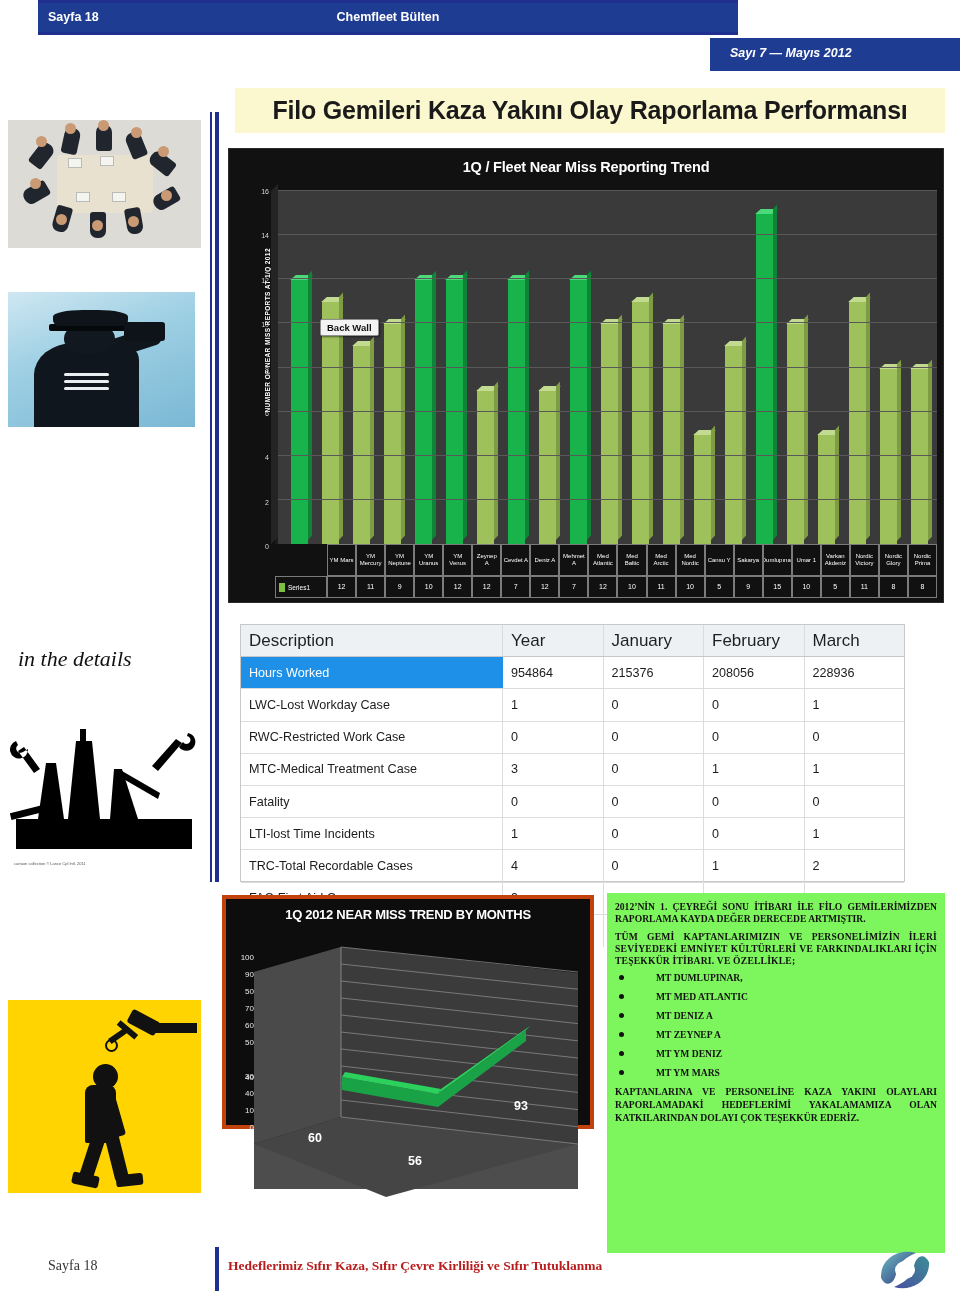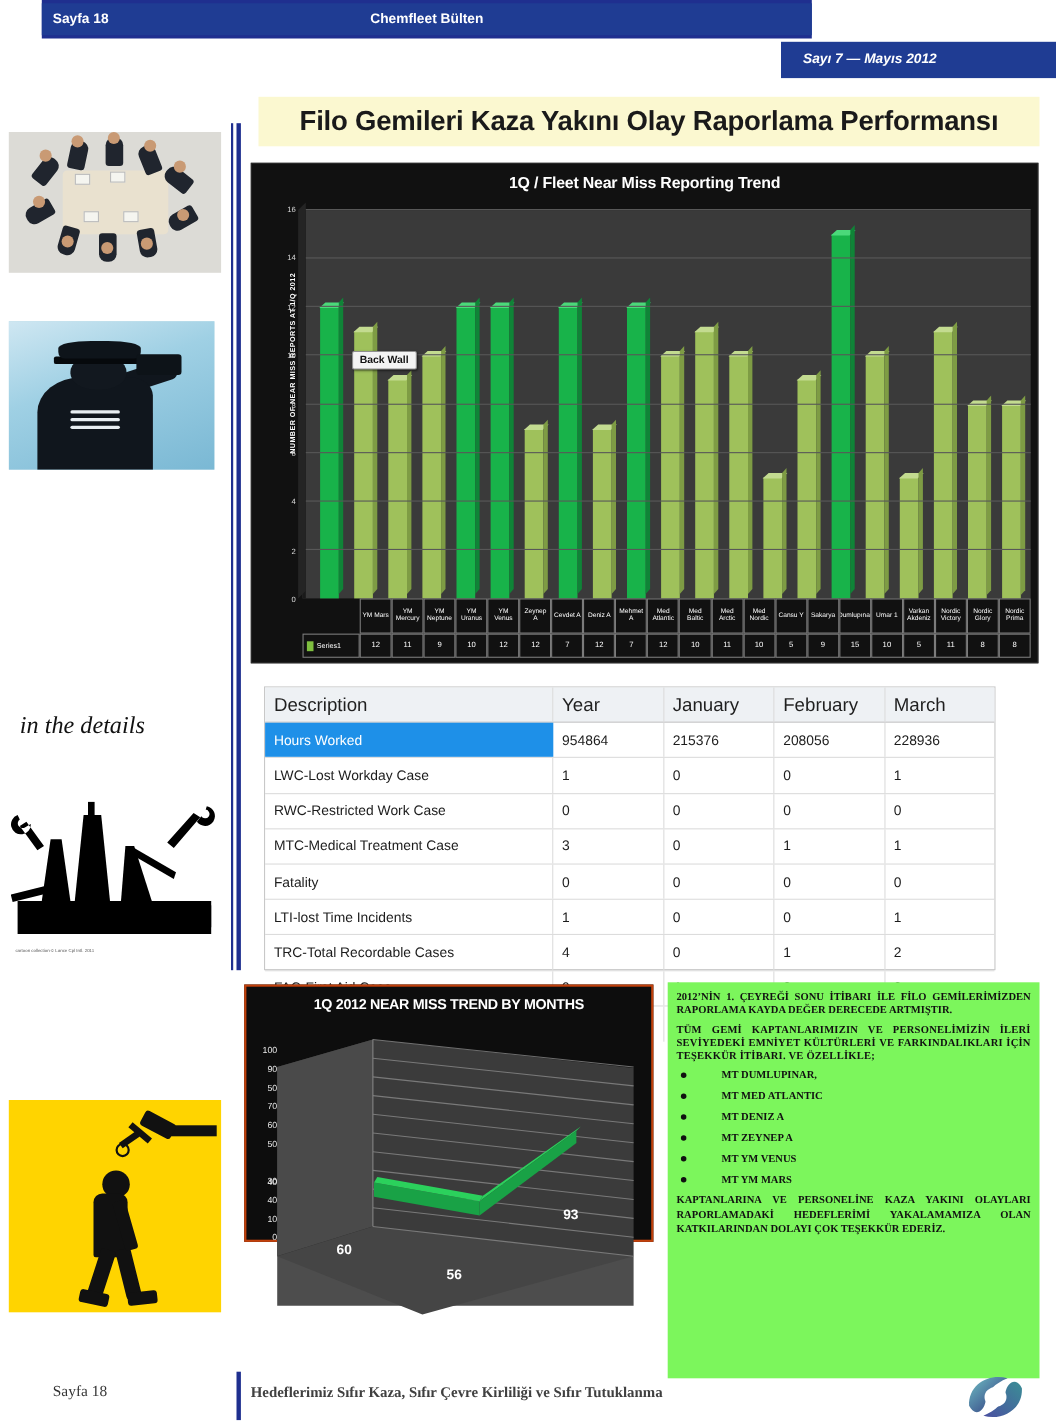--- a/index.html
+++ b/index.html
@@ -174,21 +174,21 @@
            font-size:12.6px; color:#1c1c1c; border-right:1px solid #dcdcdc; }
   .dt-c  { flex:1; padding:0 8px; display:flex; align-items:center;
            font-size:12.6px; color:#1c1c1c; border-right:1px solid #dcdcdc; }
   .dt-c:last-child { border-right:none; }
   .dt-head .dt-c0, .dt-head .dt-c { font-size:17px; color:#1f1f1f; }
   .dt-sel .dt-c0 { background:#1E90E8; color:#ffffff; border-right:none; }
 
   
   .chart2 {
     position:absolute; left:222px; top:895px; width:372px; height:234px;
-    background:#0d0d0d; border:2px solid #c2410c;
+    background:#0d0d0d; border:4px solid #c2410c;
   }
   .c2-title { position:absolute; left:0; top:8px; width:100%; text-align:center;
               color:#ffffff; font-size:13px; font-weight:bold; letter-spacing:-0.3px; }
   .c2-ticks { position:absolute; left:4px; top:58px; width:24px; }
   .c2-tick { color:#e8e8e8; font-size:8px; text-align:right; position:absolute;
              width:100%; transform:translateY(-50%); }
   .c2-monthlabel { position:absolute; color:#ffffff; font-size:8.5px; font-weight:bold;
                    letter-spacing:0.3px; }
   .c2-val { position:absolute; color:#ffffff; font-size:12.5px; font-weight:bold; }
 
@@ -209,21 +209,21 @@
   .gb-li span.txt { font-size:9.6px; font-weight:bold; margin-left:24px; }
   .gb-final { font-size:9.6px; font-weight:bold; text-align:justify; line-height:1.32;
               margin-top:8px; }
 
   
   .foot-rule { position:absolute; left:215px; top:1247px; width:4px; height:44px;
                background:#1F2F8F; }
   .foot-page { position:absolute; left:48px; top:1258px; font-size:14px;
                color:#333; font-family:"Liberation Serif", serif; }
   .foot-text { position:absolute; left:228px; top:1258px; font-size:13.5px;
-               color:#404040; font-weight:bold; font-family:"Liberation Serif", serif; }
+               color:#b91c1c; font-weight:bold; font-family:"Liberation Serif", serif; }
   .logo { position:absolute; left:876px; top:1248px; width:58px; height:44px; }
 </style>
 </head>
 <body>
 
 <div class="hdr-bar"></div>
 <div class="hdr-bar-inner">
   <span class="hdr-page">Sayfa 18</span>
   <span class="hdr-title">Chemfleet Bülten</span>
 </div>
@@ -686,21 +686,21 @@
       <li class="gb-li">
         <span class="gb-bullet"></span>
         <span class="txt">MT DENIZ A</span>
       </li>
       <li class="gb-li">
         <span class="gb-bullet"></span>
         <span class="txt">MT ZEYNEP A</span>
       </li>
       <li class="gb-li">
         <span class="gb-bullet"></span>
-        <span class="txt">MT YM VENUS</span>
+        <span class="txt">MT YM DENIZ</span>
       </li>
       <li class="gb-li">
         <span class="gb-bullet"></span>
         <span class="txt">MT YM MARS</span>
       </li>
     </ul>
   <div class="gb-final">KAPTANLARINA VE PERSONELİNE KAZA YAKINI OLAYLARI RAPORLAMADAKİ HEDEFLERİMİ YAKALAMAMIZA OLAN KATKILARINDAN DOLAYI  ÇOK TEŞEKKÜR EDERİZ.</div>
 </div>
 
 <div class="foot-rule"></div>

